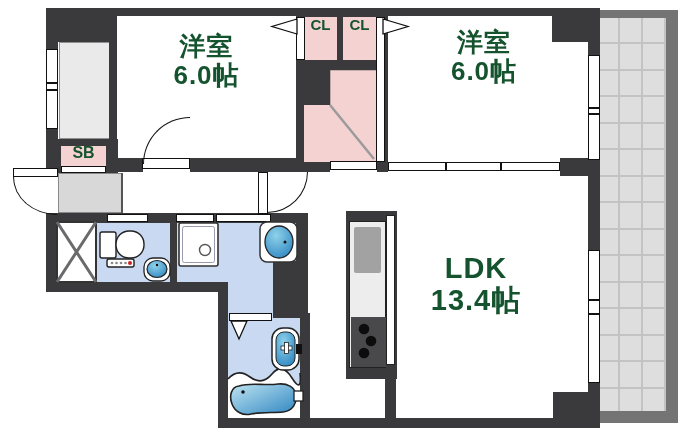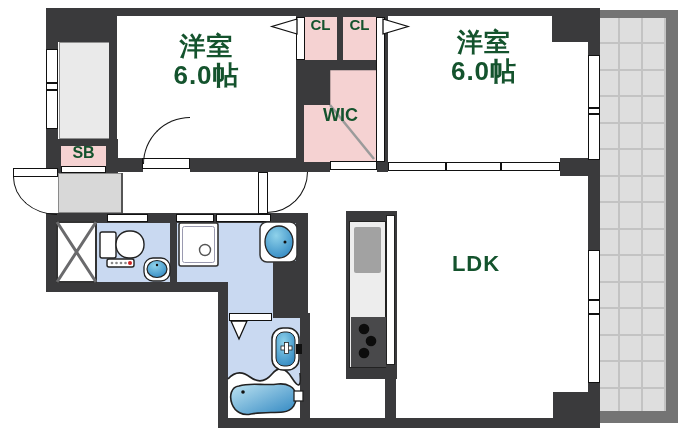--- a/index.html
+++ b/index.html
@@ -7,21 +7,21 @@
          font-family:"Liberation Sans","DejaVu Sans",sans-serif;}
   .wall{position:absolute;background:var(--wall,#3a3a3c);}
   .floor{position:absolute;}
   .door{position:absolute;background:#fff;border:1.5px solid #111;box-sizing:border-box;}
   .win{position:absolute;background:#fff;border:1.5px solid #111;box-sizing:border-box;}
   .win .mullion{position:absolute;left:0;right:0;height:1.5px;background:#111;}
   .arc{position:absolute;box-sizing:border-box;}
   .lbl{position:absolute;display:flex;flex-direction:column;align-items:center;justify-content:flex-start;
        color:#14532d;font-weight:bold;text-align:center;line-height:1.12;letter-spacing:1px;}
   .room-big{font-size:26px;}
-  .ldk-big{font-size:22px;}
+  .ldk-big{font-size:29px;}
   .tiles{position:absolute;background-color:var(--balcony_tile_gray,#dedede);
       background-image:
         repeating-linear-gradient(to right, transparent 0 21px, #c3c3c3 21px 23px),
         repeating-linear-gradient(to bottom, transparent 0 24.5px, #c3c3c3 24.5px 26.5px);}
   .rail{position:absolute;background:var(--balcony_rail_gray,#747474);}
   svg{position:absolute;left:0;top:0;}
 </style>
 </head>
 <body>
 
@@ -201,27 +201,25 @@
   <div class="lbl room-big" style="left:117px;top:32px;width:179px;height:100px;">
     <span>洋室</span>
     <span>6.0帖</span>
   </div>
   <div class="lbl room-big" style="left:384px;top:28px;width:200px;height:105px;">
     <span>洋室</span>
     <span>6.0帖</span>
   </div>
   <div class="lbl ldk-big" style="left:392px;top:252px;width:168px;height:94px;">
     <span>LDK</span>
+    <span>13.4帖</span>
   </div>
   <div class="lbl" style="left:304px;top:17px;width:33px;height:43px;font-size:15px;letter-spacing:0;">
     <span>CL</span>
   </div>
   <div class="lbl" style="left:343px;top:17px;width:33px;height:43px;font-size:15px;letter-spacing:0;">
     <span>CL</span>
   </div>
-  <div class="lbl" style="left:304px;top:105px;width:73px;height:45px;font-size:18px;letter-spacing:0;">
-    <span>WIC</span>
-  </div>
   <div class="lbl" style="left:61px;top:144px;width:45px;height:22px;font-size:16px;letter-spacing:0;">
     <span>SB</span>
   </div>
 
 </div>
 
 </body></html>

